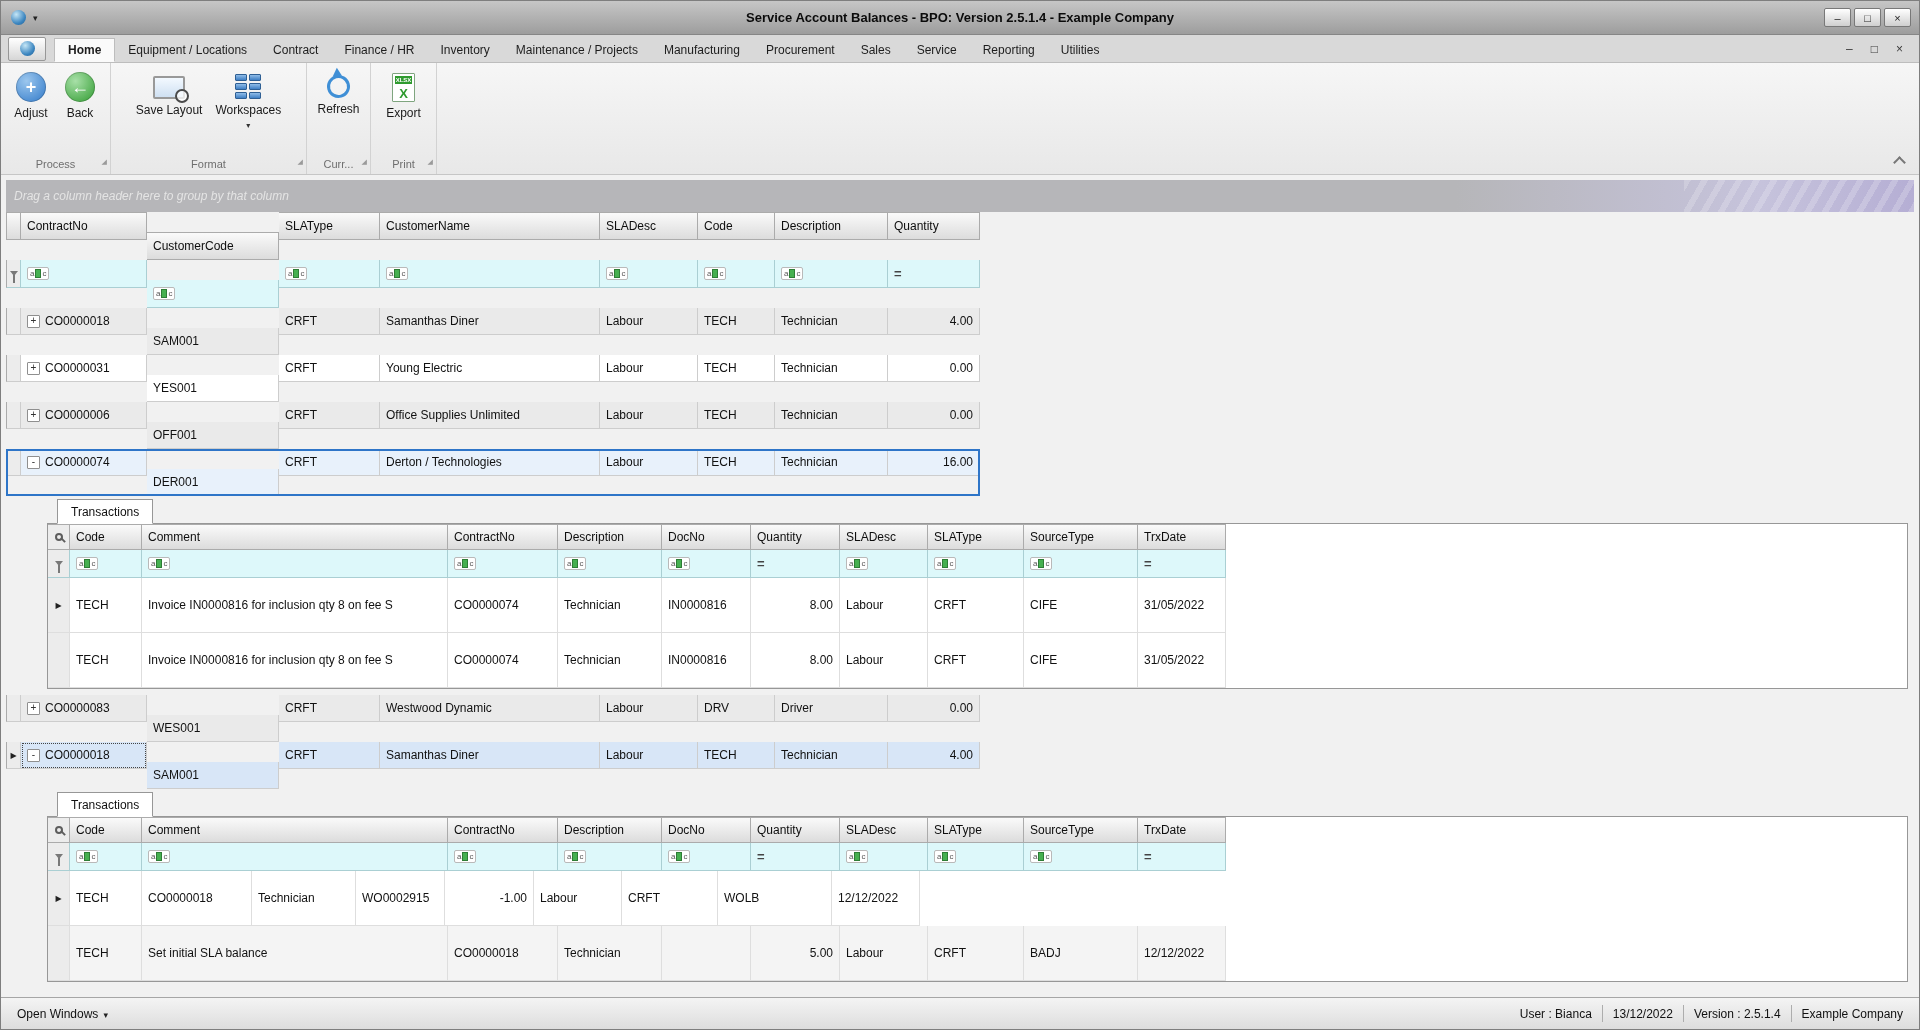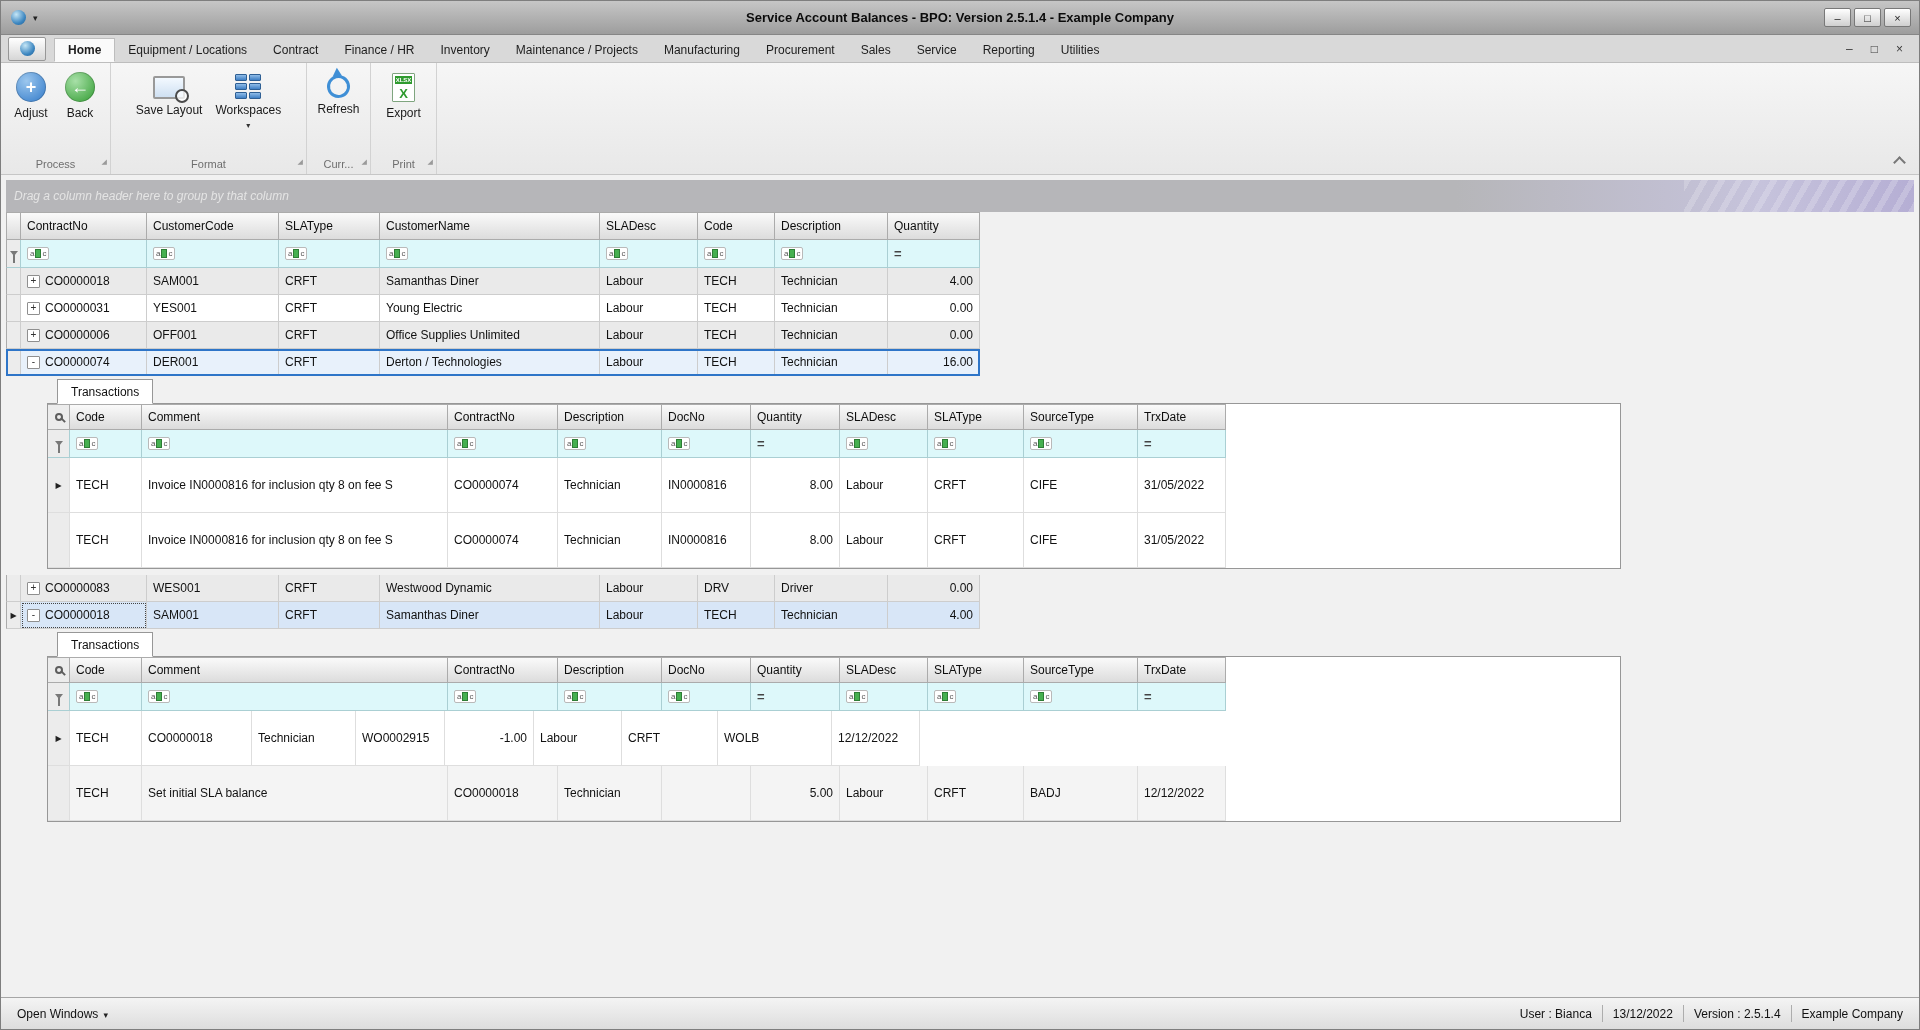--- a/index.html
+++ b/index.html
@@ -66,40 +66,40 @@
   
   .dcell { height:27px; border-right:1px solid #cdcdcd; border-bottom:1px solid #cdcdcd; display:flex; align-items:center; padding:0 6px; font-size:12px; overflow:hidden; white-space:nowrap; }
   .bg-gray  .dcell { background:#eaeaea; }
   .bg-white .dcell { background:#ffffff; }
   .row-selected .dcell { background:#e8f1fb; }
   .row-selected { outline:2px solid #2e75c8; outline-offset:-2px; }
   .row-focused2 .dcell { background:#d8e6f7; }
   .ind { background:#ececec !important; justify-content:center; padding:0; }
   .num { justify-content:flex-end; }
 
-  .mc0{width:15px;} .mc1{width:126px;} .mc2{width:132px;} .mc3{width:101px;} .mc4{width:220px;}
+  .mc0{width:15px;} .mc1{width:126px;} .mc2{width:132px;margin-top:20px;} .mc3{width:101px;} .mc4{width:220px;}
   .mc5{width:98px;} .mc6{width:77px;} .mc7{width:113px;} .mc8{width:92px;}
   .maingrid { width:974px; margin-top:0; }
 
   .expander { width:13px; height:13px; border:1px solid #8f8f8f; background:#fff; display:inline-flex; align-items:center; justify-content:center; font-size:10px; line-height:1; margin-right:5px; flex:0 0 auto; color:#333; border-radius:1px; }
   .tri { font-size:8px; color:#222; }
   .cell-focus { outline:1px dotted #444; outline-offset:-2px; }
 
   
   .fabc { display:inline-flex; align-items:center; height:13px; padding:0 2px; background:#fff; border:1px solid #b9b9b9; border-radius:2px; font-size:8px; color:#555; gap:1px; }
   .fabc i { font-style:normal; }
   .fabc .bx { width:6px; height:9px; background:#46b050; border:1px solid #2e7d36; display:inline-block; }
   .feq { font-size:13px; color:#444; font-weight:bold; }
   .funnel { width:0; height:0; border-left:4px solid transparent; border-right:4px solid transparent; border-top:5px solid #787878; position:relative; }
   .funnel::after { content:''; position:absolute; left:-1px; top:-1px; width:2px; height:8px; background:#787878; }
   .mag { width:8px; height:8px; border:2px solid #5d5d5d; border-radius:50%; position:relative; display:inline-block; }
   .mag::after { content:''; position:absolute; width:6px; height:2px; background:#5d5d5d; right:-5px; bottom:-2px; transform:rotate(45deg); }
 
   
-  .detail { margin:1px 0 6px 41px; width:1574px;text-align:right; }
+  .detail { margin:1px 0 6px 41px; width:1861px;text-align:right; }
   .dtabbar { display:flex; height:26px; padding-left:10px; align-items:flex-end; }
   .dtab { background:#fff; border:1px solid #979797; border-bottom:1px solid #fff; height:25px; margin-bottom:-1px; position:relative; z-index:2; display:flex; align-items:center; padding:0 13px; font-size:12px; }
   .dbox { border:1px solid #979797; background:#fff; position:relative; z-index:1; }
   .dhcell { height:26px; }
   .dfcell { height:28px; }
   .ddcell { height:55px; border-right:1px solid #dedede; border-bottom:1px solid #dedede; }
   .dr-a .ddcell { background:#fff; }
   .dr-b .ddcell { background:#f4f4f4; }
   .comment { white-space:normal; align-items:flex-start; padding-top:20px; line-height:1.3; }
 

